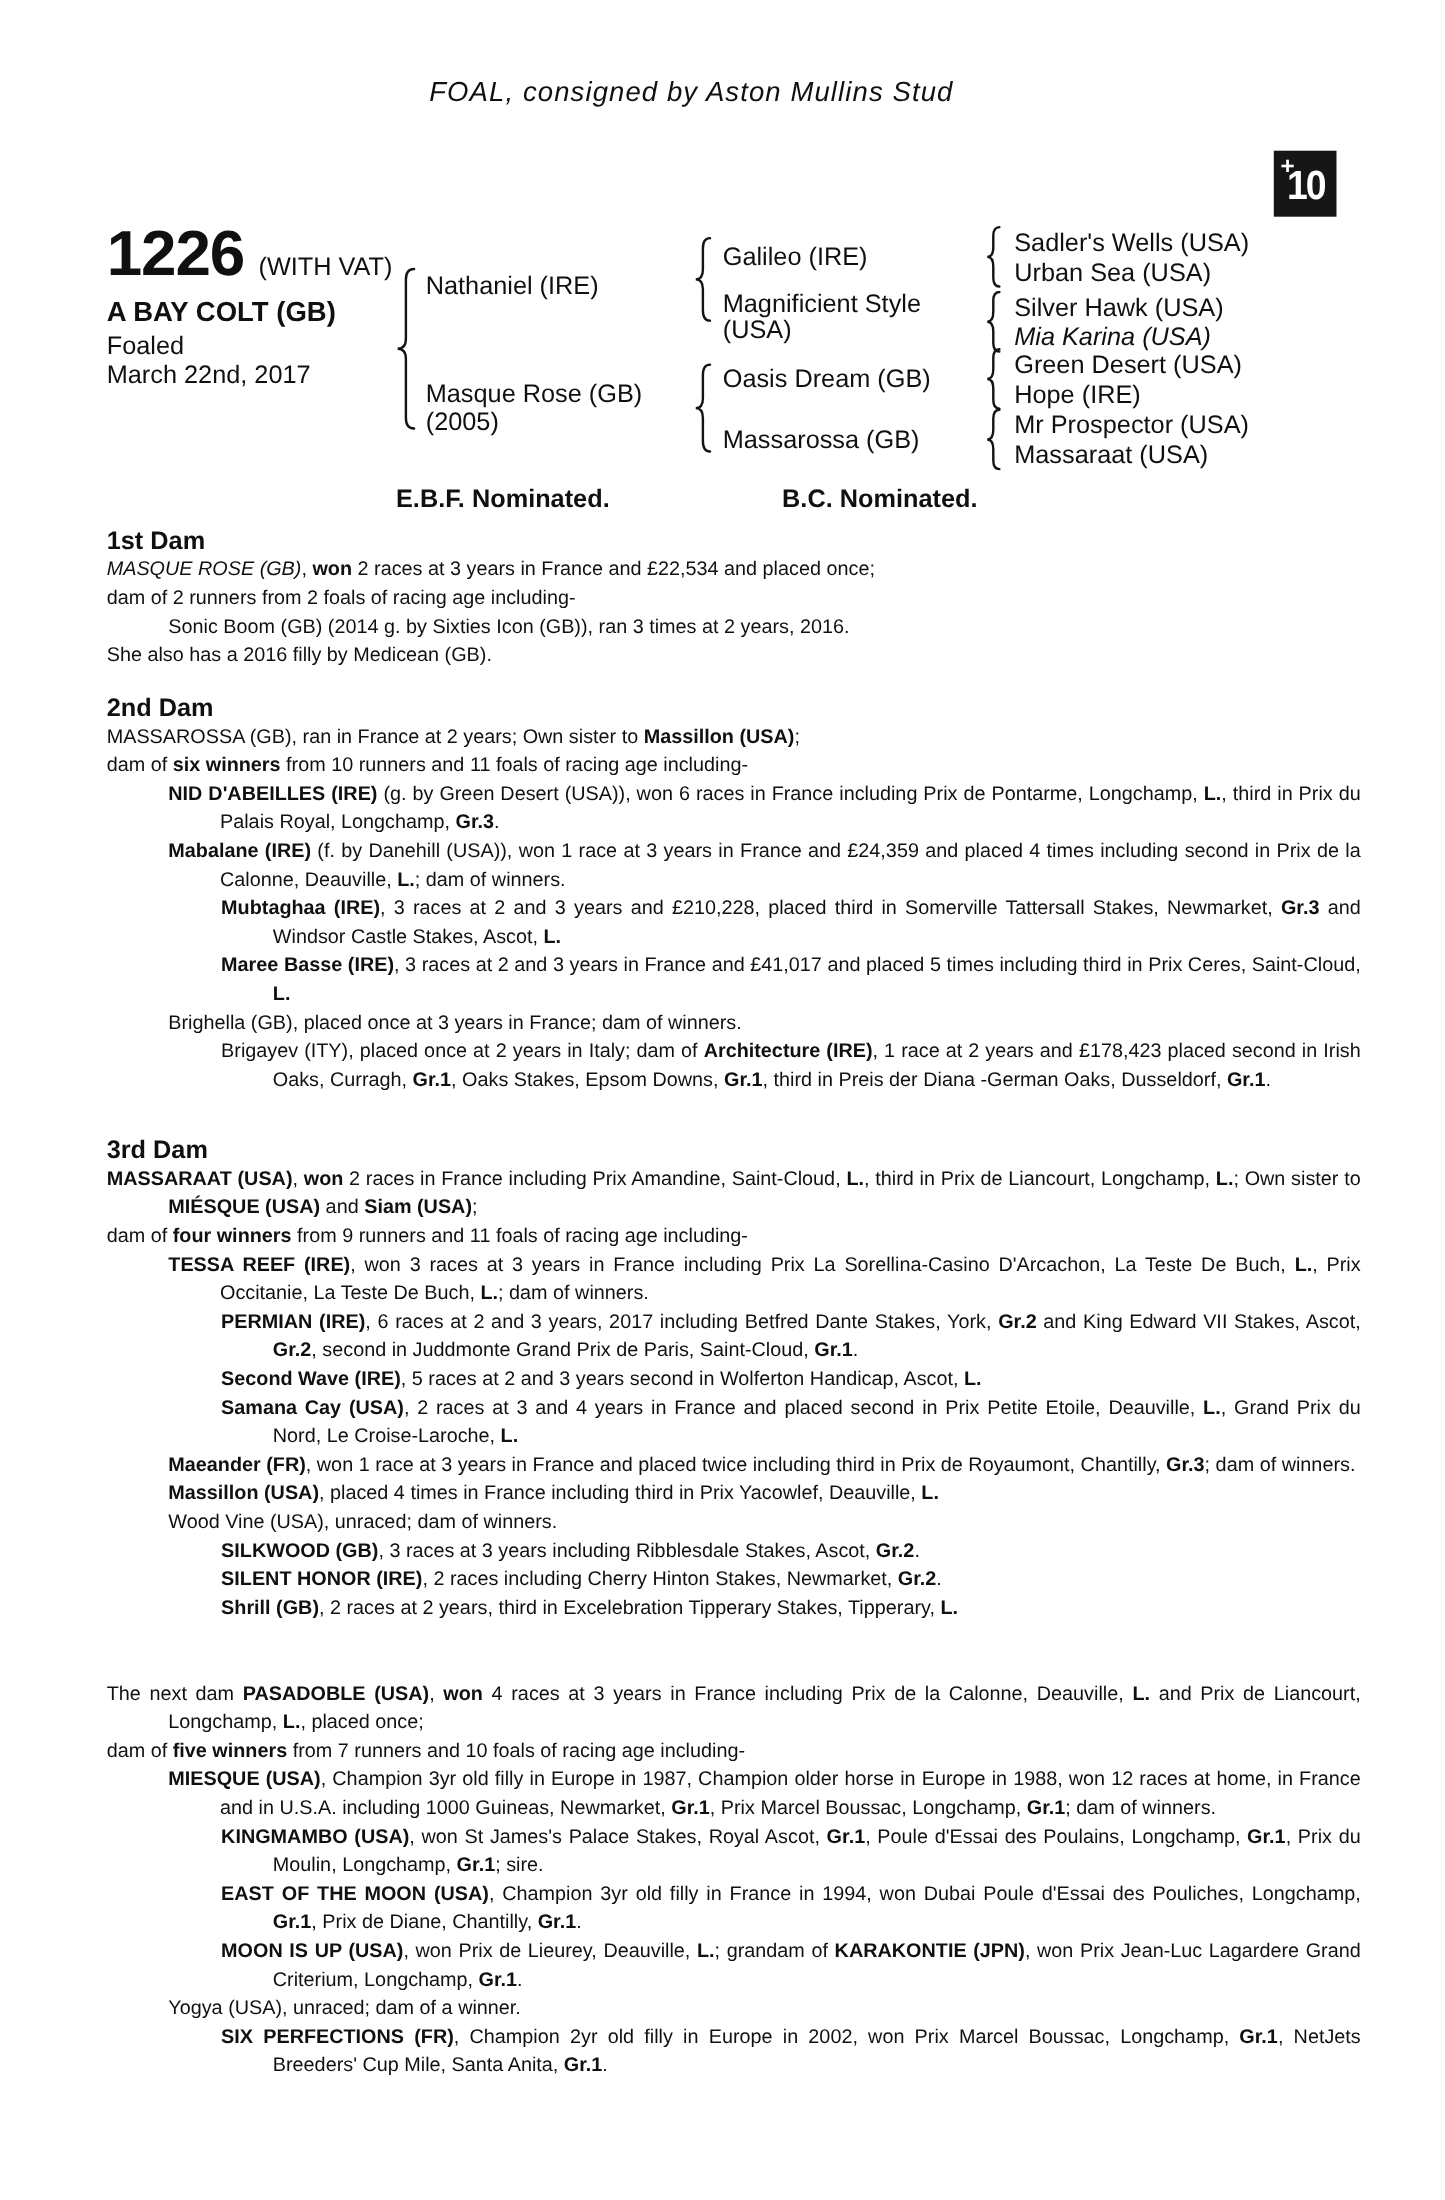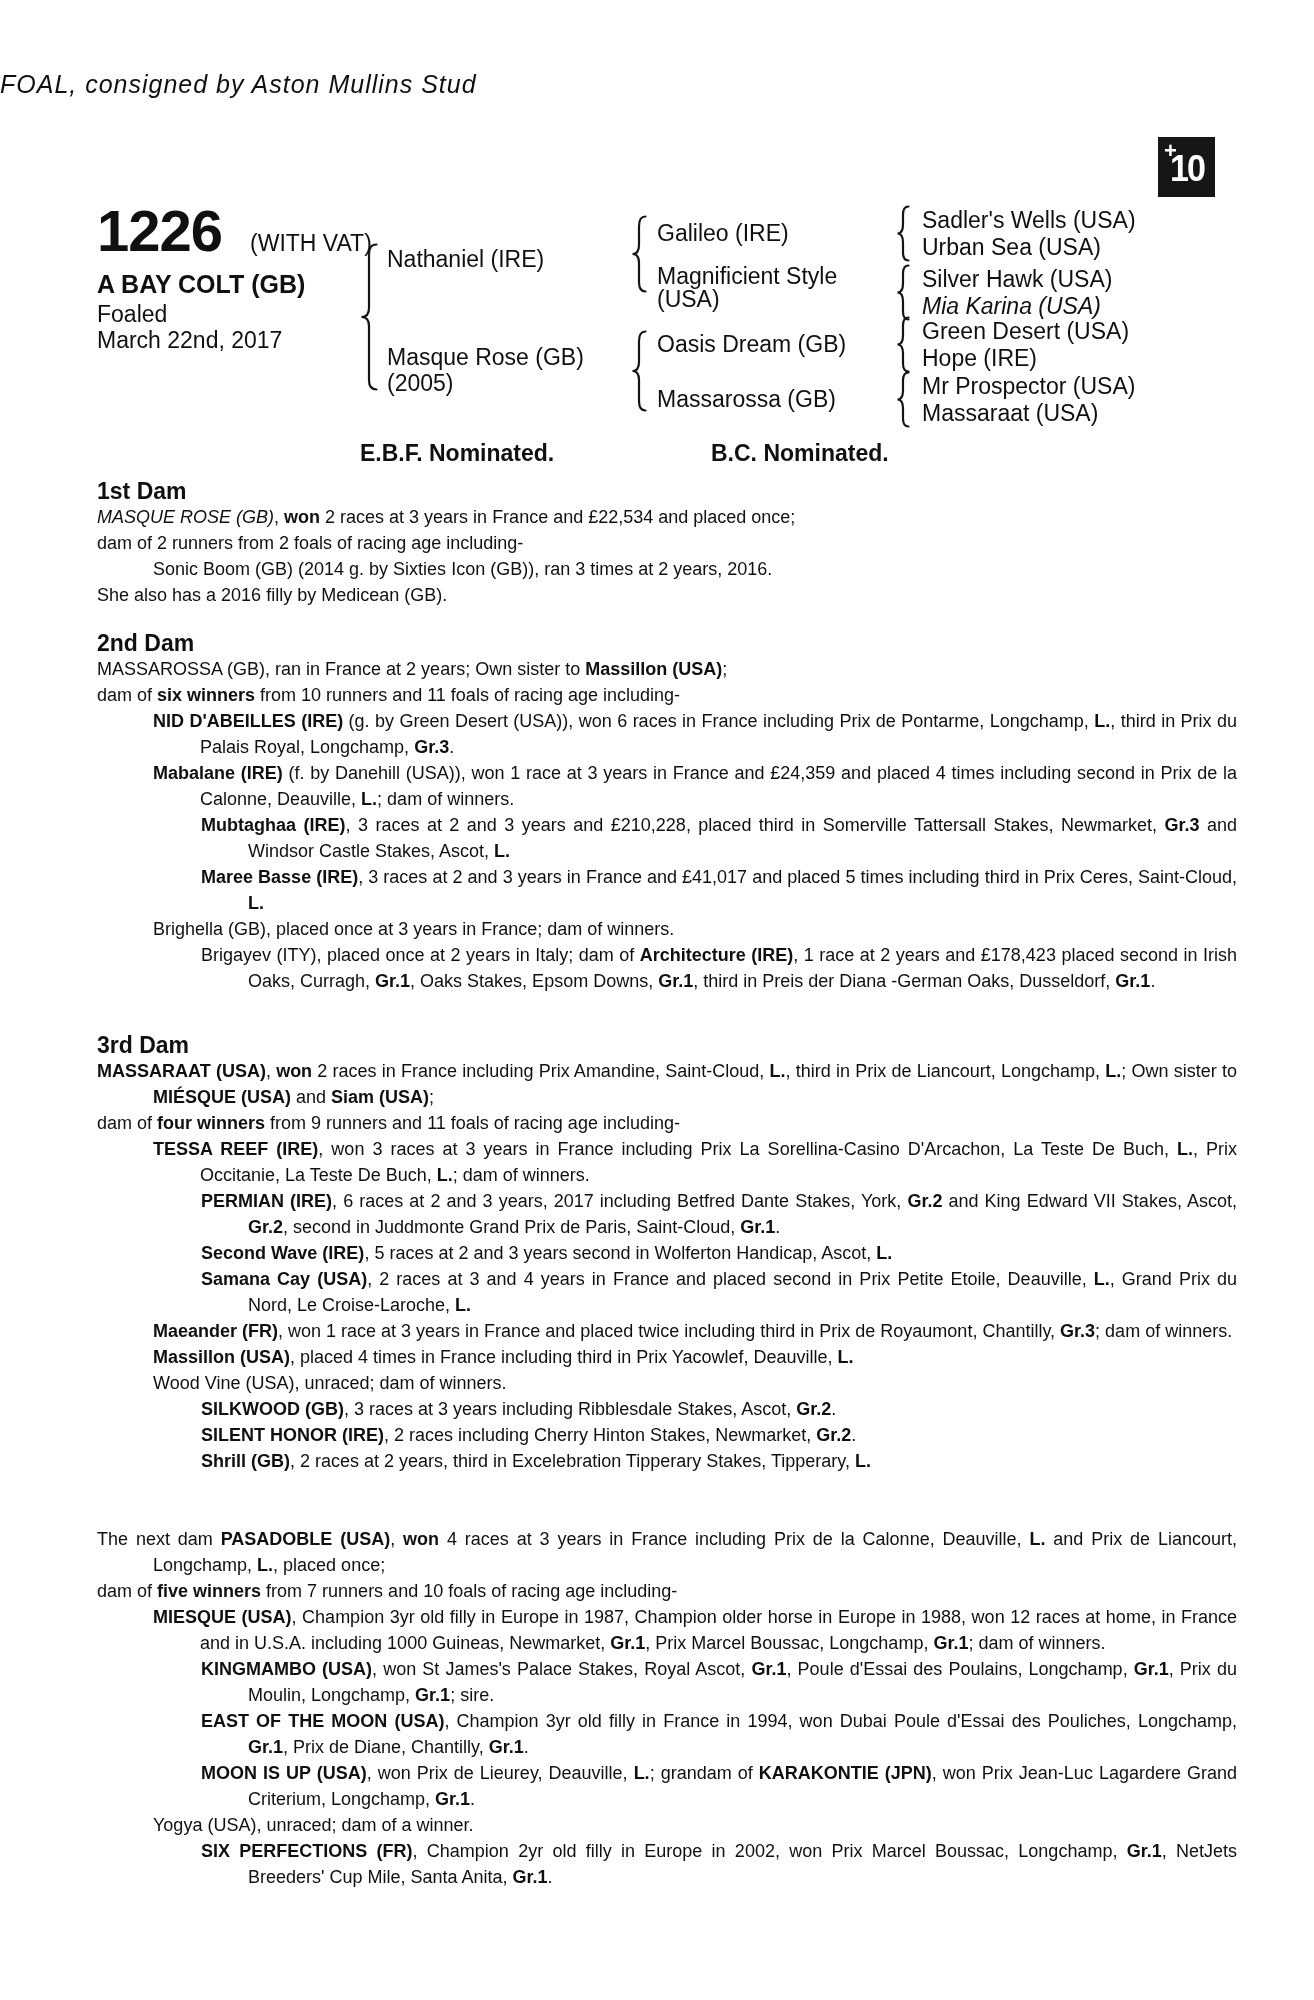--- a/index.html
+++ b/index.html
@@ -1,25 +1,25 @@
 <!DOCTYPE html>
 <html><head>
 <meta charset="utf-8">
 <title>Lot 1226 Catalogue Page</title>
 <style>
   html,body{margin:0;padding:0;background:#fff;}
   .page{position:relative;width:1314px;height:2000px;background:#ffffff;
         font-family:"Liberation Sans","DejaVu Sans",sans-serif;color:#101010;overflow:hidden;}
   .abs{position:absolute;}
-  .consignor{top:70px;left:0;width:1257px;text-align:left;font-style:italic;font-size:25px;letter-spacing:1px;}
+  .consignor{top:70px;left:0;width:1257px;text-align:center;font-style:italic;font-size:25px;letter-spacing:1px;}
   .stand{top:149px;left:97px;font-weight:bold;font-size:24px;letter-spacing:3px;word-spacing:2px;}
   .badge{top:137px;left:1158px;width:57px;height:60px;background:#161616;}
   .badge .plus{position:absolute;left:6px;top:1px;color:#fff;font-weight:bold;font-size:22px;}
   .badge .num{position:absolute;left:12px;top:11px;color:#fff;font-weight:bold;font-size:37px;letter-spacing:-2px;transform:scaleX(.92);transform-origin:left;}
-  .lotrow{top:202px;left:97px;display:flex;align-items:baseline;gap:28px;}
+  .lotrow{top:202px;left:97px;display:flex;align-items:baseline;gap:13px;}
   .lotnum{font-weight:bold;font-size:58px;letter-spacing:-1px;line-height:1;}
   .vat{font-size:23px;}
   .colt{top:270px;left:97px;font-weight:bold;font-size:25px;}
   .foaled{top:301px;left:97px;font-size:23px;}
   .foaldate{top:327px;left:97px;font-size:23px;}
   .nm{font-size:23px;line-height:23px;white-space:nowrap;}
   .nm.wrap{white-space:normal;width:210px;}
   .noms{top:440px;font-weight:bold;font-size:23px;text-align:right;}
   .brace{position:absolute;}
   .details{position:absolute;top:0;left:0;width:100%;height:100%;}

